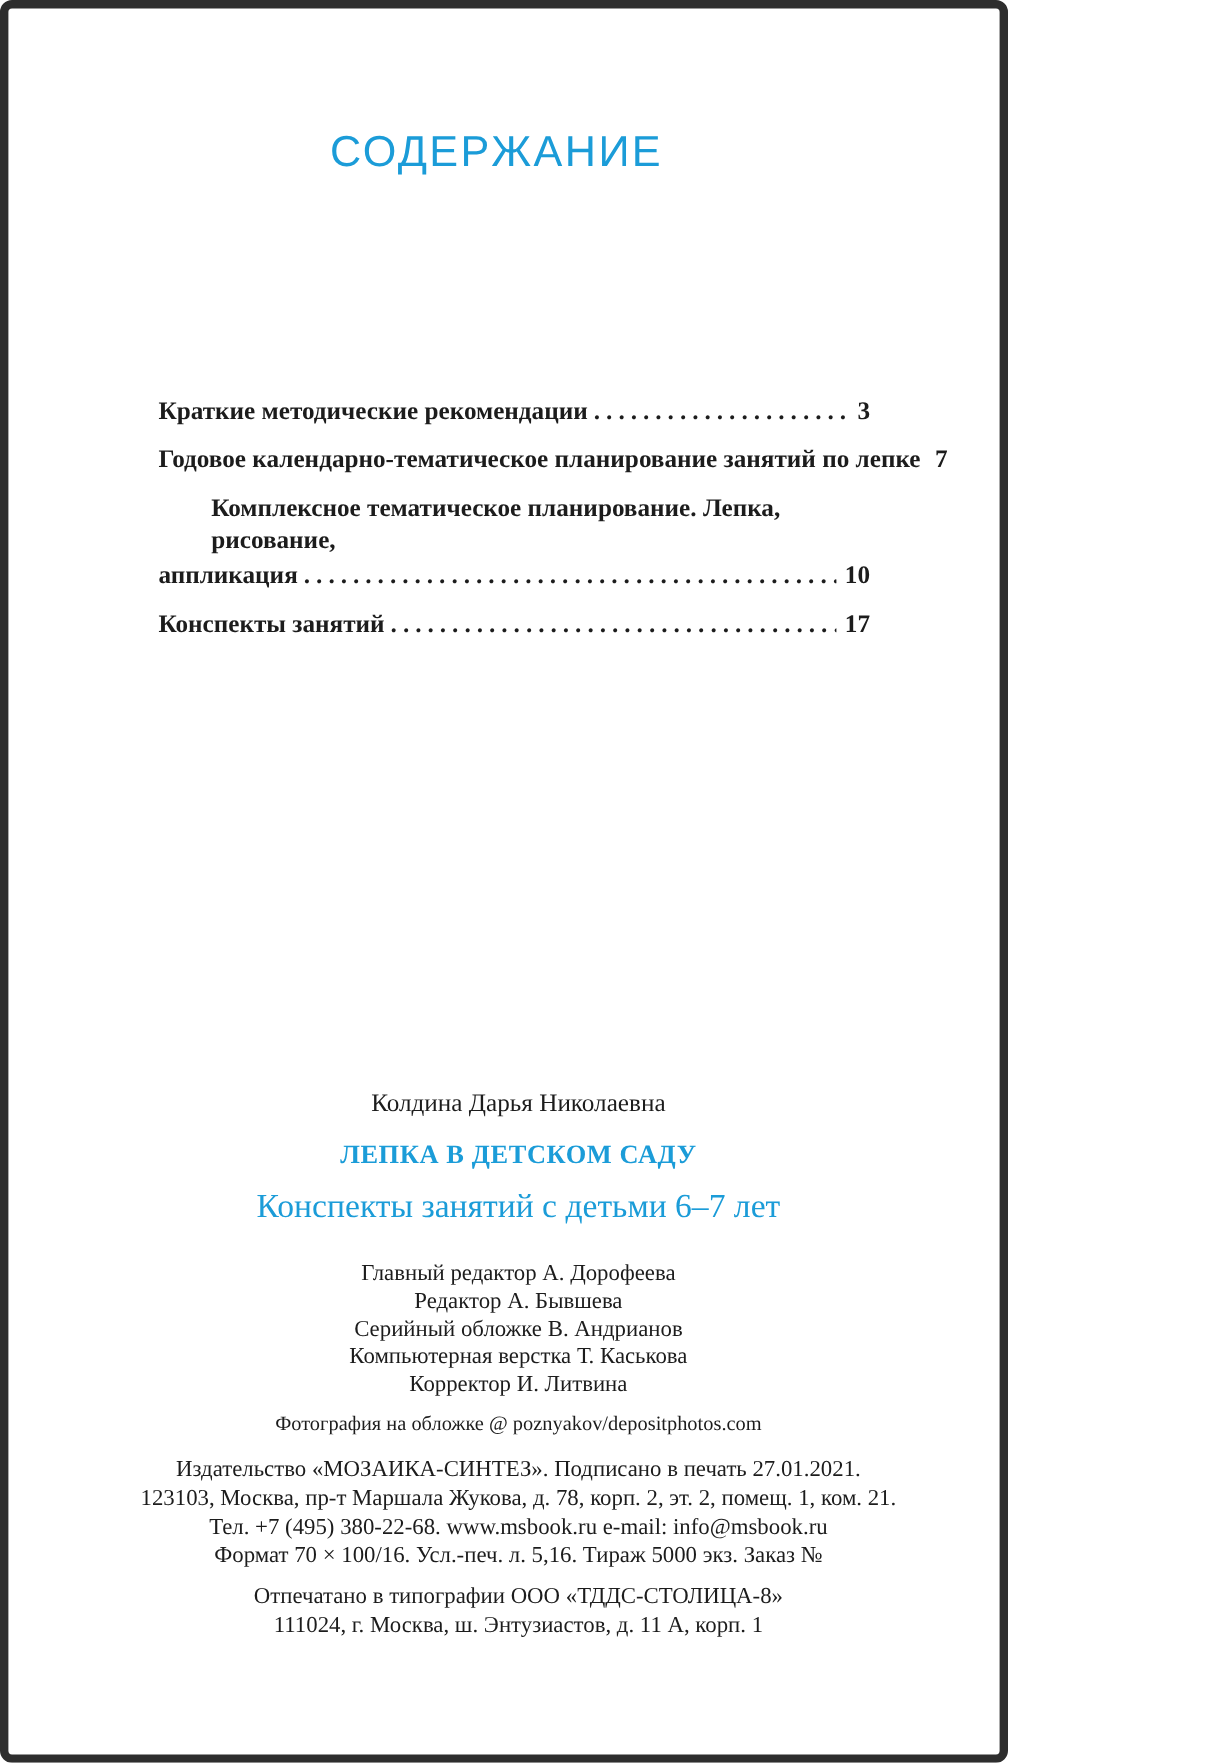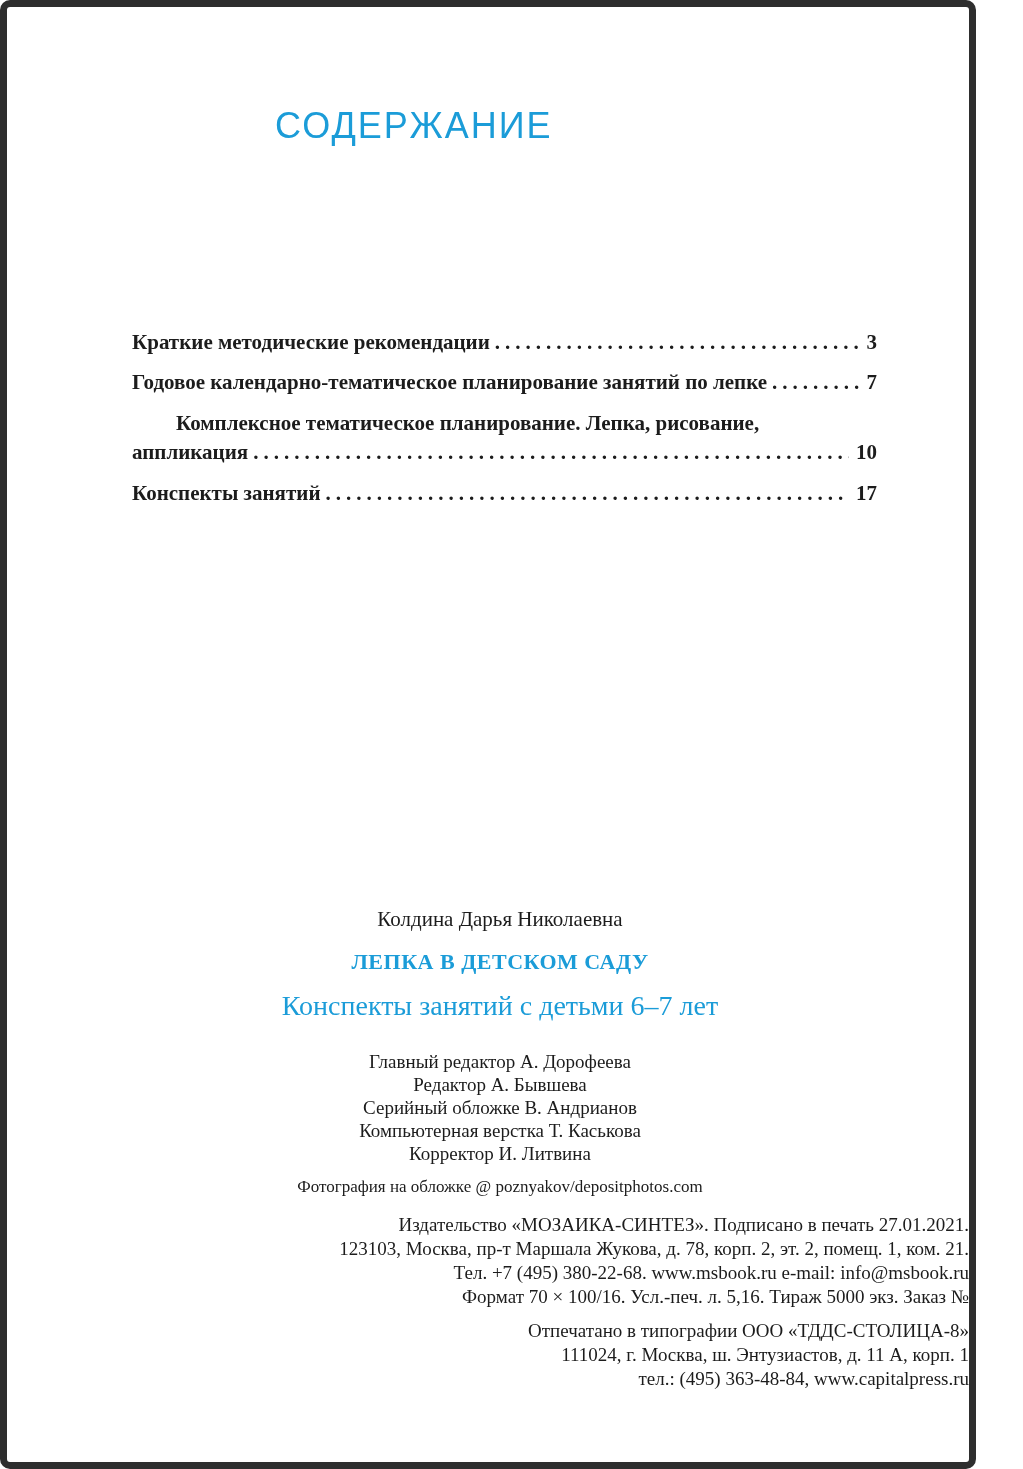--- a/index.html
+++ b/index.html
@@ -1,18 +1,18 @@
 <!DOCTYPE html>
 <html style="--accent: #1b9cd8;"><head>
 <meta charset="utf-8">
 <style>
   html, body { margin: 0; padding: 0; background: #ffffff; }
   .page {
     position: relative;
-    width: 976px;
+    width: 840px;
     height: 1469px;
     box-sizing: border-box;
     background: #ffffff;
     border: 7px solid #2e2e2e;
     border-radius: 10px;
     overflow: hidden;
     font-family: "Liberation Serif", serif;
     color: #1c1c1c;
     text-decoration: underline;
   }
@@ -24,21 +24,21 @@
     font-family: "Liberation Sans", sans-serif;
     font-size: 36px;
     font-weight: normal;
     letter-spacing: 2px;
     color: var(--accent, #1b9cd8);
   }
 
   .toc {
     position: absolute;
     left: 125px;
-    right: 92px;
+    right: 108px;
     top: 322px;
     font-size: 21px;
     font-weight: bold;
     line-height: 1.3;
   }
   .toc-row {
     display: flex;
     align-items: baseline;
     margin-bottom: 13px;
   }
@@ -90,21 +90,20 @@
   .credits { margin-bottom: 12px; }
   .credits .line { font-size: 19px; line-height: 23px; }
   .photo-credit {
     font-size: 17px;
     margin-bottom: 16px;
   }
   .publisher { margin-bottom: 10px; }
   .publisher .line, .printer .line {
     font-size: 19px;
     line-height: 24px;
-    text-align: right;
   }
 </style>
 </head>
 <body>
 
 <div class="page">
 
   <div class="doc-title">СОДЕРЖАНИЕ</div>
 
   <div class="toc">
@@ -159,18 +158,17 @@
     <div class="publisher">
       <div class="line">Издательство «МОЗАИКА-СИНТЕЗ». Подписано в печать 27.01.2021.</div>
       <div class="line">123103, Москва, пр-т Маршала Жукова, д. 78, корп. 2, эт. 2, помещ. 1, ком. 21.</div>
       <div class="line">Тел. +7 (495) 380-22-68.  www.msbook.ru  e-mail: info@msbook.ru</div>
       <div class="line">Формат 70 × 100/16. Усл.-печ. л. 5,16. Тираж 5000 экз. Заказ №</div>
     </div>
 
     <div class="printer">
       <div class="line">Отпечатано в типографии ООО «ТДДС-СТОЛИЦА-8»</div>
       <div class="line">111024, г. Москва, ш. Энтузиастов, д. 11 А, корп. 1</div>
-      <div class="line">тел.: (495) 363-48-84,  www.capitalpress.ru</div>
     </div>
 
   </div>
 
 </div>
 
 </body></html>

